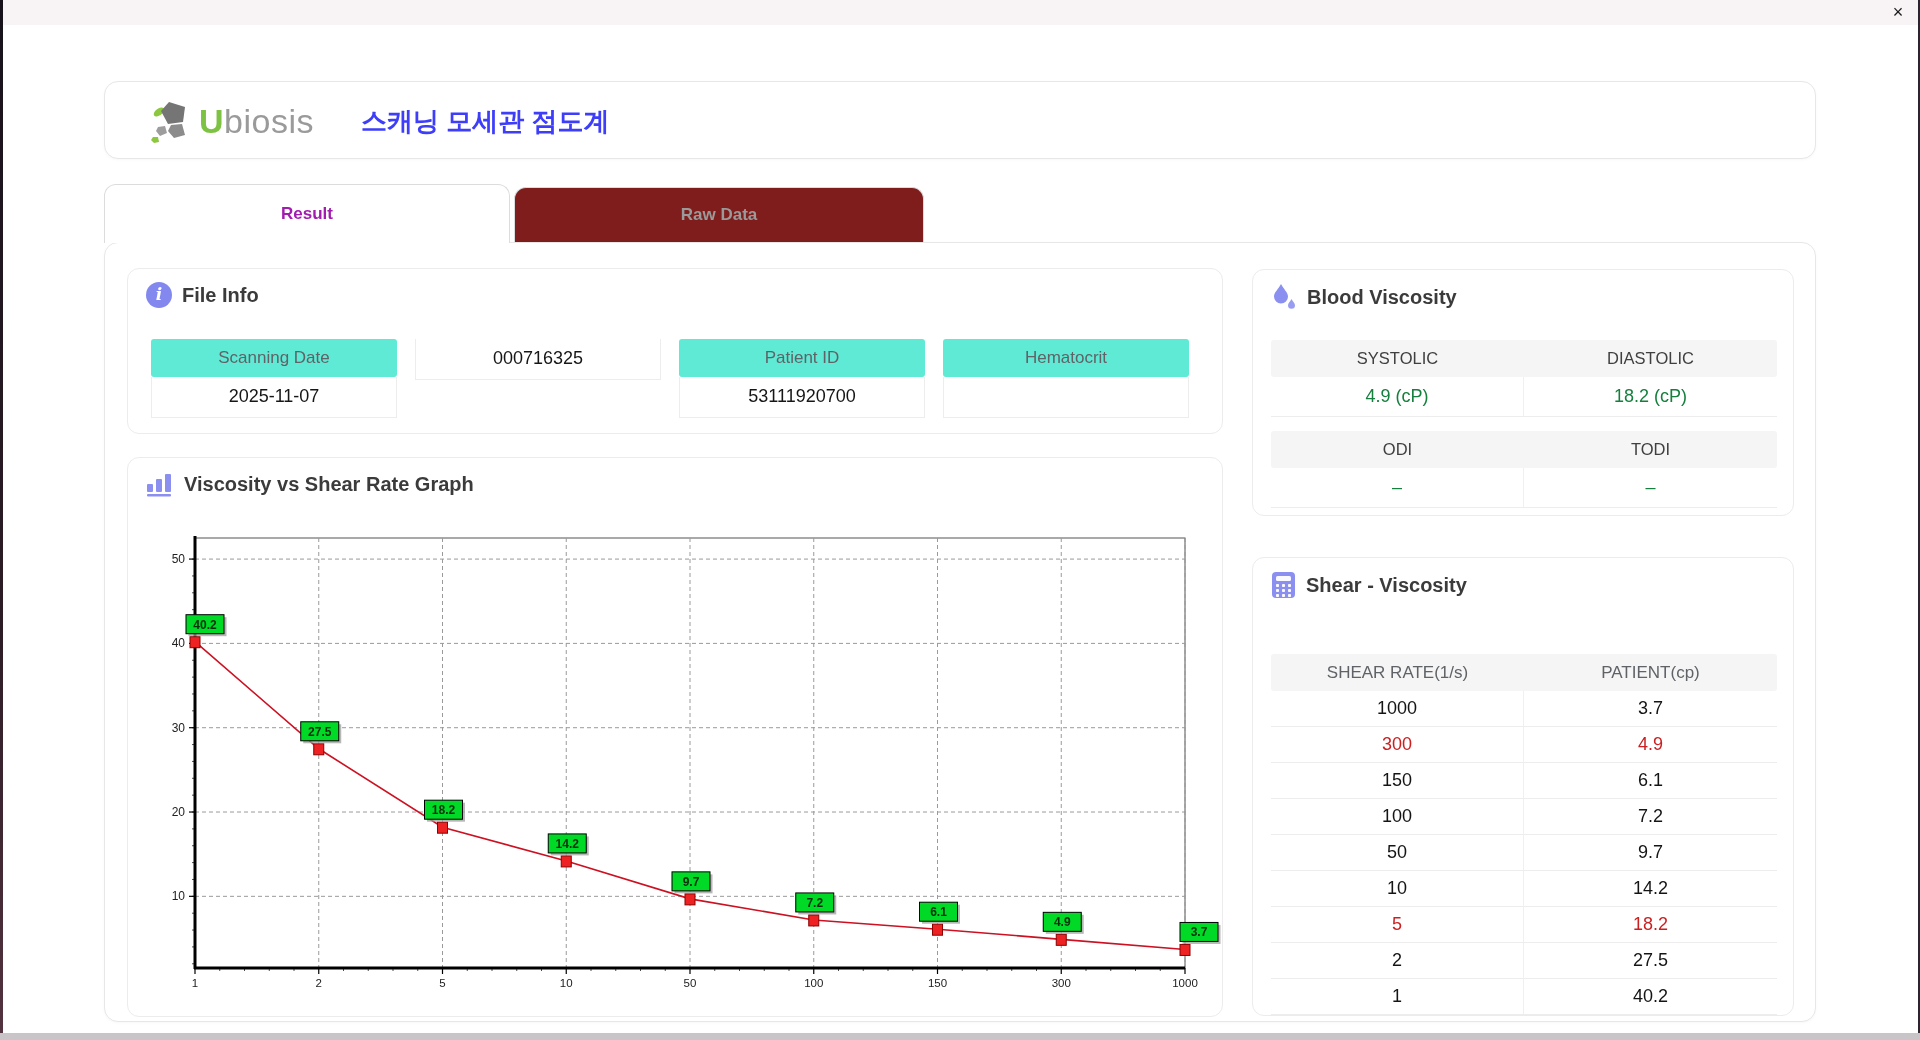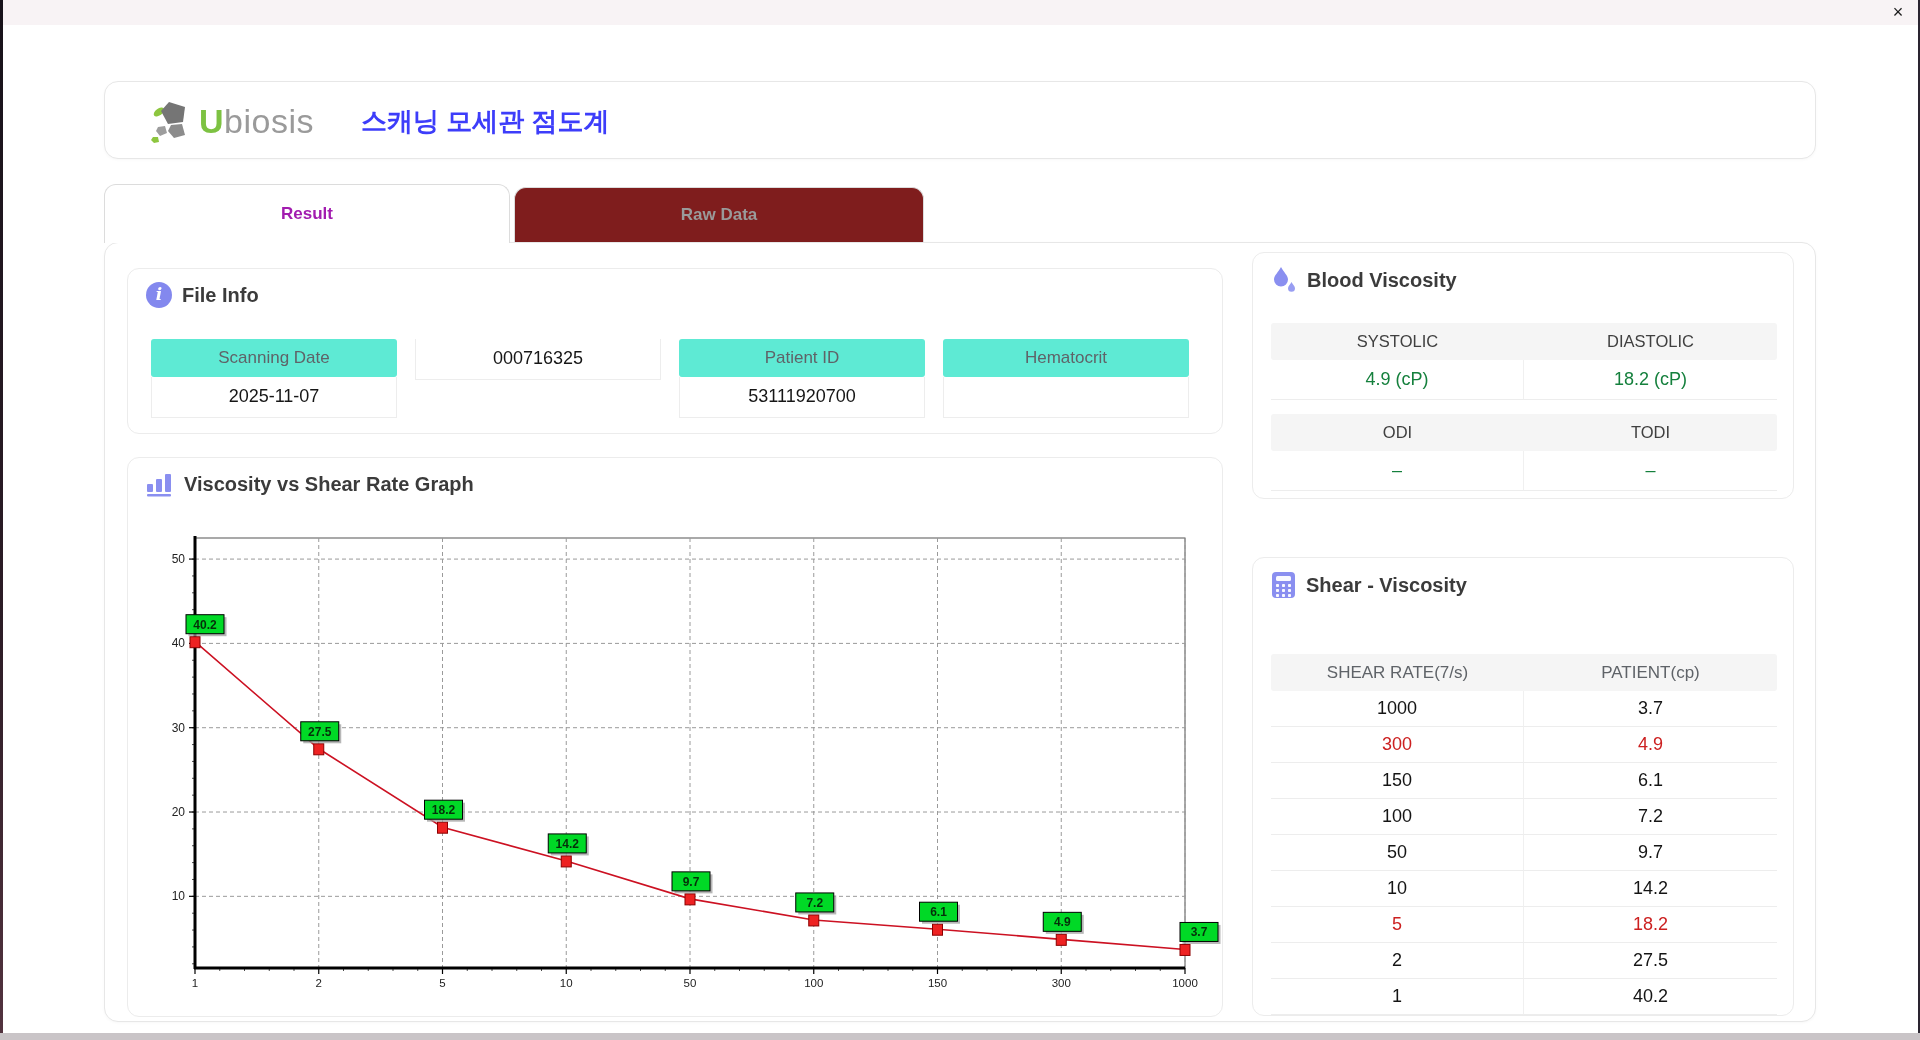--- a/index.html
+++ b/index.html
@@ -53,21 +53,21 @@
   .fi-label { height:38px; line-height:38px; background:#5eead4; border-radius:3px;
               text-align:center; color:#5f6368; font-size:17px; }
   .fi-value { height:41px; line-height:39px; background:#fff; border:1px solid #ededed; border-top:none;
               text-align:center; color:#161616; font-size:18px; }
 
   
   #graph-card { left:22px; top:214px; width:1096px; height:560px; }
   #chart { position:absolute; left:0; top:56px; overflow:visible; }
 
   
-  #blood-card { left:1147px; top:9px; width:542px; height:247px; }
+  #blood-card { left:1147px; top:26px; width:542px; height:247px; }
   #shear-card { left:1147px; top:314px; width:542px; height:459px; }
 
   .mini-table { position:absolute; left:18px; width:506px; }
   .t-hrow { display:flex; background:#f5f5f5; border-radius:3px; }
   .t-hcell { width:253px; height:37px; line-height:37px; text-align:center; color:#404040; font-size:16.5px; }
   .t-vrow { display:flex; }
   .t-vcell { width:253px; height:40px; line-height:38px; text-align:center; color:#15803d; font-size:18px;
              border-bottom:1px solid #ededed; }
   .t-vcell:first-child { border-right:1px solid #f0f0f0; }
 
@@ -332,21 +332,21 @@
               <rect x="17" y="18" width="3" height="3" rx="0.8"></rect>
             <rect x="5" y="23" width="3" height="3" rx="0.8"></rect>
               <rect x="11" y="23" width="3" height="3" rx="0.8"></rect>
               <rect x="17" y="23" width="3" height="3" rx="0.8"></rect>
           </g>
         </svg>
         <span class="card-title">Shear - Viscosity</span>
       </div>
       <div class="sv-table">
         <div class="sv-head">
-          <div class="sv-hcell">SHEAR RATE(7/s)</div>
+          <div class="sv-hcell">SHEAR RATE(1/s)</div>
           <div class="sv-hcell">PATIENT(cp)</div>
         </div>
         <div class="sv-row">
             <div class="sv-cell">1000</div>
             <div class="sv-cell">3.7</div>
           </div>
         <div class="sv-row red">
             <div class="sv-cell">300</div>
             <div class="sv-cell">4.9</div>
           </div>

